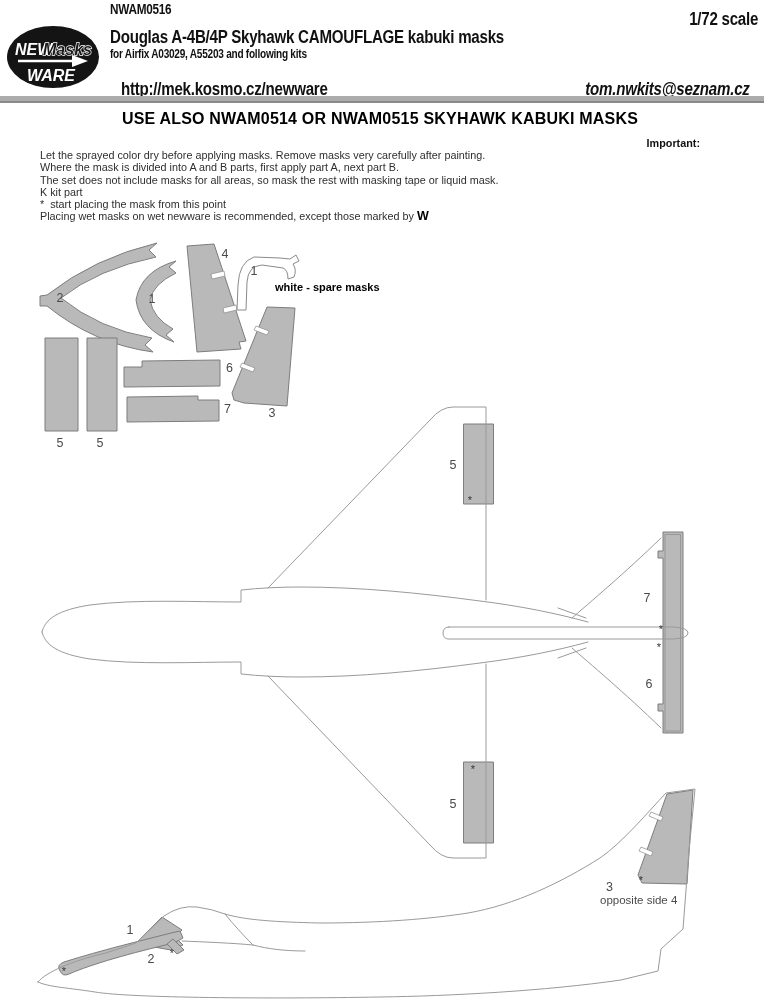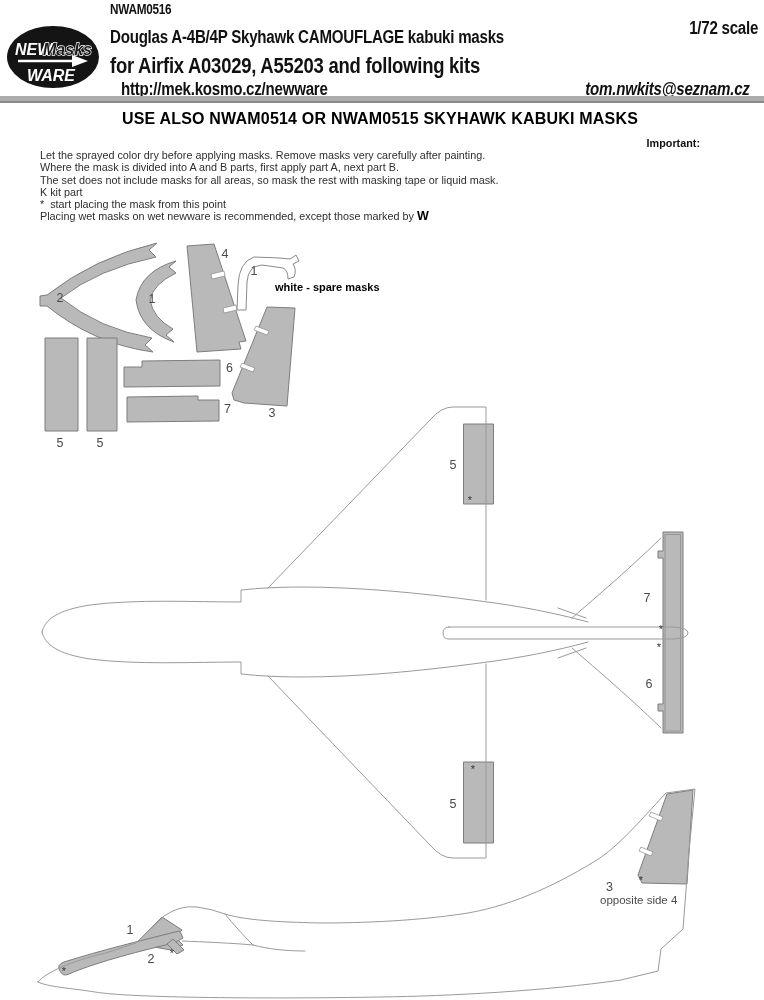--- a/index.html
+++ b/index.html
@@ -4,23 +4,23 @@
 <style>
   html,body{margin:0;padding:0;background:#fff;}
   .page{position:relative;width:764px;height:1000px;background:#ffffff;
         font-family:"Liberation Sans", sans-serif;overflow:hidden;}
   
   .hdr{position:absolute;left:0;top:0;width:764px;height:110px;}
   .hdr-item{position:absolute;white-space:nowrap;font-weight:bold;color:#111;}
   .squeeze{display:inline-block;transform:scaleX(0.84);transform-origin:0 50%;letter-spacing:-0.3px;}
   .squeeze-r{display:inline-block;transform:scaleX(0.84);transform-origin:100% 50%;letter-spacing:-0.3px;}
   .code{left:110px;top:1px;font-size:14px;}
-  .scale{right:6px;top:18px;font-size:18px;text-align:right;}
+  .scale{right:6px;top:9px;font-size:18px;text-align:right;}
   .t1{left:110px;top:27px;font-size:18px;}
-  .t2{left:110px;top:53px;font-size:22px;}
+  .t2{left:110px;top:47px;font-size:12px;}
   .web{left:110px;top:79px;font-size:18px;margin-left:11px;}
   .mail{right:14px;top:79px;font-size:18px;text-align:center;font-style:italic;}
   .divider{position:absolute;left:0;top:96px;width:764px;height:5px;background:#acacac;border-bottom:2px solid #8a8a8a;}
   .logo{position:absolute;left:6px;top:24px;width:94px;height:66px;overflow:visible;}
   
   .notice{position:absolute;left:0;top:110px;width:760px;text-align:center;
           font-size:16px;font-weight:bold;color:#000;letter-spacing:0.2px;}
   .instr{position:absolute;left:40px;top:137px;width:660px;font-size:10.8px;
          line-height:12.2px;color:#2e2e2e;}
   .instr .hd{font-weight:bold;color:#111;text-align:right;}

